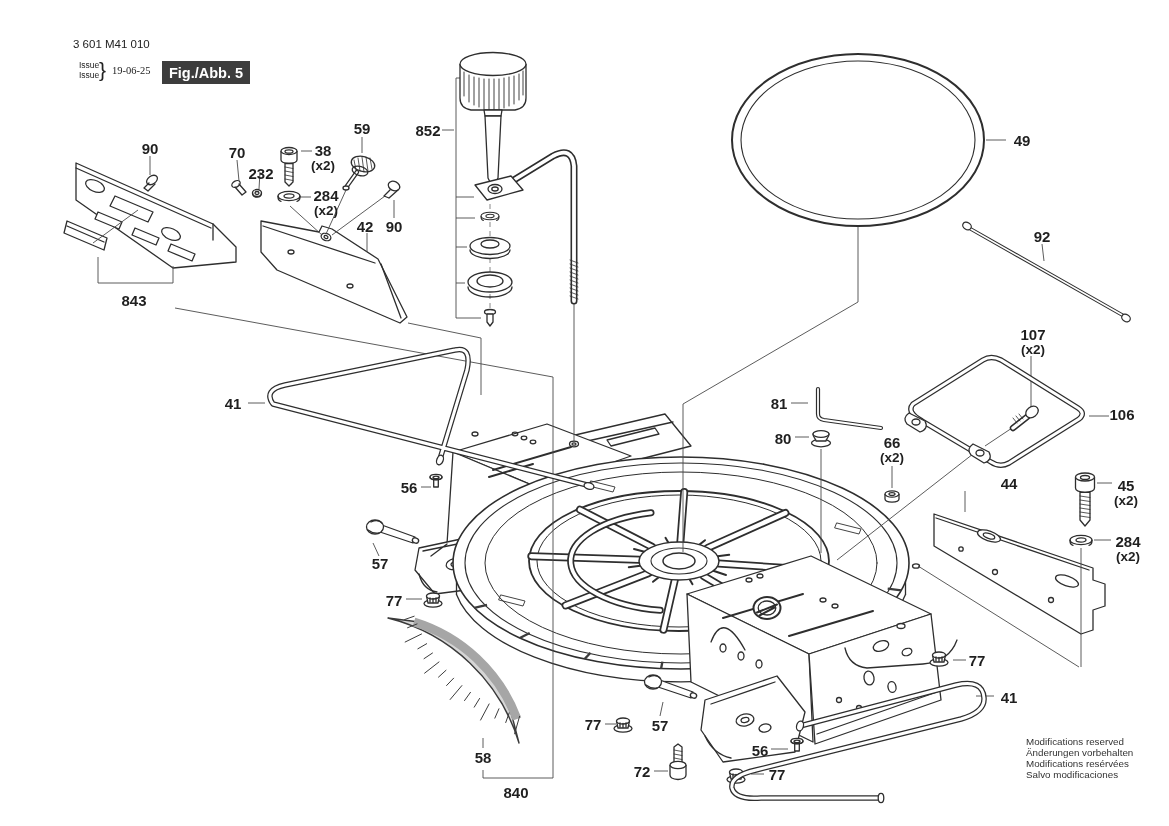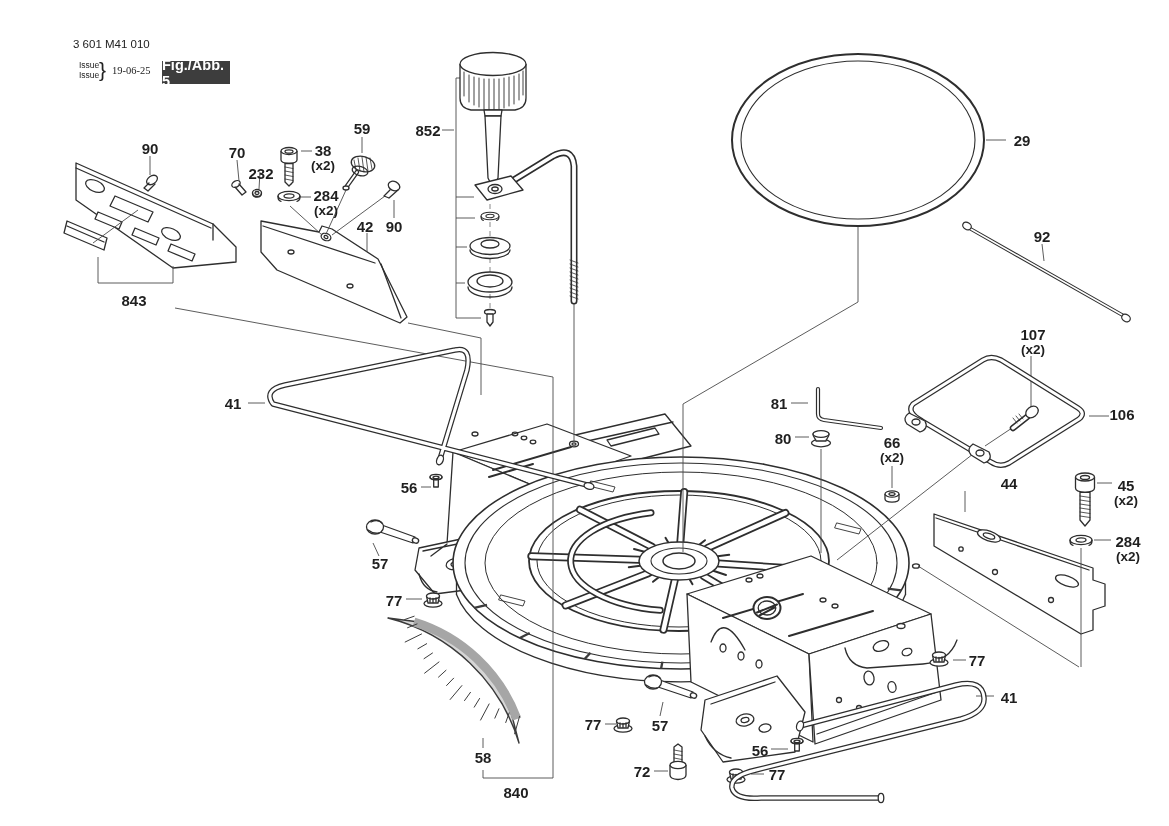--- a/index.html
+++ b/index.html
@@ -16,21 +16,21 @@
   .tick { fill:none; stroke:#3c3c3c; stroke-width:1; }
 
   .callout { position:absolute; transform:translate(-50%,-50%); text-align:center;
              font-size:15px; font-weight:bold; color:#1f1f1f; line-height:15px; white-space:nowrap; }
   .callout .q { display:block; font-size:13.5px; }
 
   #pn   { position:absolute; left:50px; top:38px;  font-size:11.5px; color:#222; }
   #issue{ position:absolute; left:56px; top:60px;  font-size:8.5px; color:#222; line-height:10px; }
   #brace{ position:absolute; left:76px; top:58px;  font-size:21px; font-weight:300; color:#222; }
   #date { position:absolute; left:89px; top:65px;  font-size:10.5px; color:#222;font-family:Liberation Serif, serif; }
-  #badge{ position:absolute; left:139px; top:61px; width:68px; height:23px;
+  #badge{ position:absolute; left:139px; top:61px; width:88px; height:23px;
           display:flex; align-items:center; justify-content:center;
           font-size:14.5px; font-weight:bold; }
   #footer { position:absolute; left:1003px; top:736px; font-size:9.8px; line-height:11px; color:#333; }
 </style>
 </head>
 <body>
 
 <div id="canvas">
 
   <svg id="art" width="1169" height="826" viewBox="0 0 1169 826">
@@ -361,21 +361,21 @@
   <div id="pn">3 601 M41 010</div>
   <div id="issue">
     <div>Issue</div>
     <div>Issue</div>
   </div>
   <div id="brace">}</div>
   <div id="date">19-06-25</div>
   <div id="badge" style="background: rgb(61, 61, 61); color: rgb(255, 255, 255);">Fig./Abb. 5</div>
 
   <div class="callout" style="left:405px;top:130px"><span>852</span></div>
-  <div class="callout" style="left:999px;top:140px"><span>29</span></div>
+  <div class="callout" style="left:999px;top:140px"><span>49</span></div>
   <div class="callout" style="left:1019px;top:236px"><span>92</span></div>
   <div class="callout" style="left:127px;top:148px"><span>90</span></div>
   <div class="callout" style="left:214px;top:152px"><span>70</span></div>
   <div class="callout" style="left:238px;top:173px"><span>232</span></div>
   <div class="callout" style="left:300px;top:158px"><span>38</span><span class="q">(x2)</span></div>
   <div class="callout" style="left:303px;top:203px"><span>284</span><span class="q">(x2)</span></div>
   <div class="callout" style="left:339px;top:128px"><span>59</span></div>
   <div class="callout" style="left:342px;top:226px"><span>42</span></div>
   <div class="callout" style="left:371px;top:226px"><span>90</span></div>
   <div class="callout" style="left:111px;top:300px"><span>843</span></div>
@@ -394,14 +394,20 @@
   <div class="callout" style="left:954px;top:660px"><span>77</span></div>
   <div class="callout" style="left:756px;top:403px"><span>81</span></div>
   <div class="callout" style="left:760px;top:438px"><span>80</span></div>
   <div class="callout" style="left:869px;top:450px"><span>66</span><span class="q">(x2)</span></div>
   <div class="callout" style="left:1010px;top:342px"><span>107</span><span class="q">(x2)</span></div>
   <div class="callout" style="left:1099px;top:414px"><span>106</span></div>
   <div class="callout" style="left:986px;top:483px"><span>44</span></div>
   <div class="callout" style="left:1103px;top:493px"><span>45</span><span class="q">(x2)</span></div>
   <div class="callout" style="left:1105px;top:549px"><span>284</span><span class="q">(x2)</span></div>
 
+  <div id="footer">
+    <div>Modifications reserved</div>
+    <div>Änderungen vorbehalten</div>
+    <div>Modifications resérvées</div>
+    <div>Salvo modificaciones</div>
+  </div>
 
 </div>
 
 </body></html>

